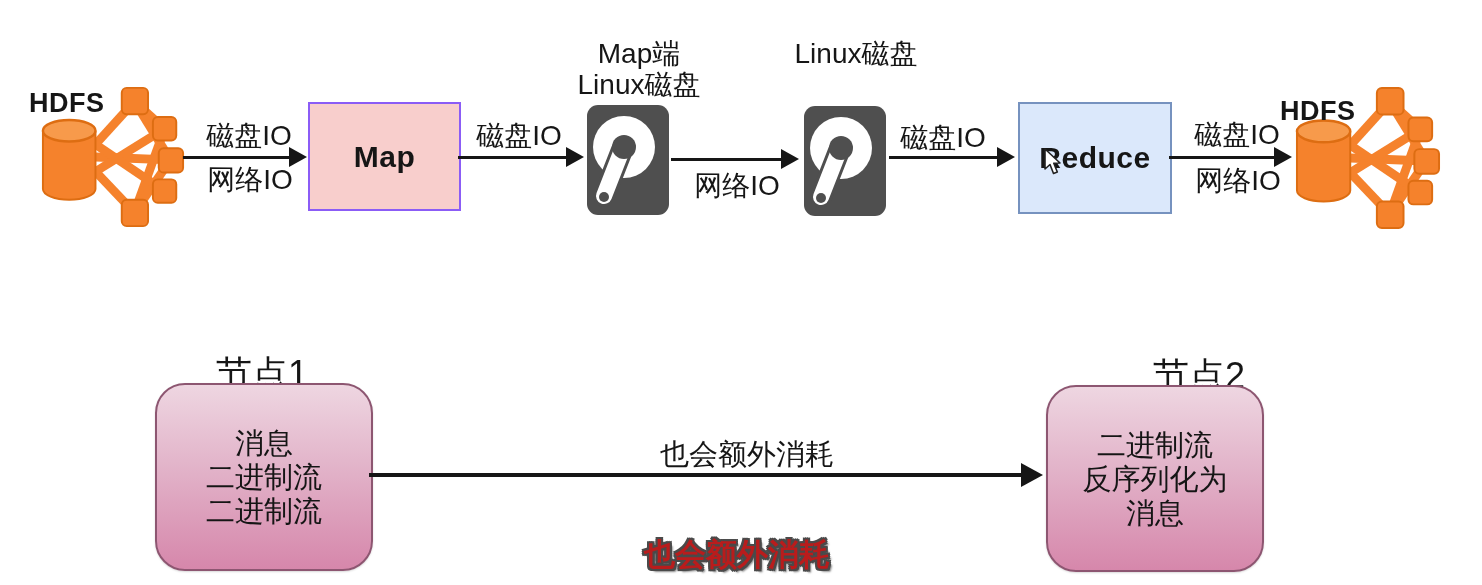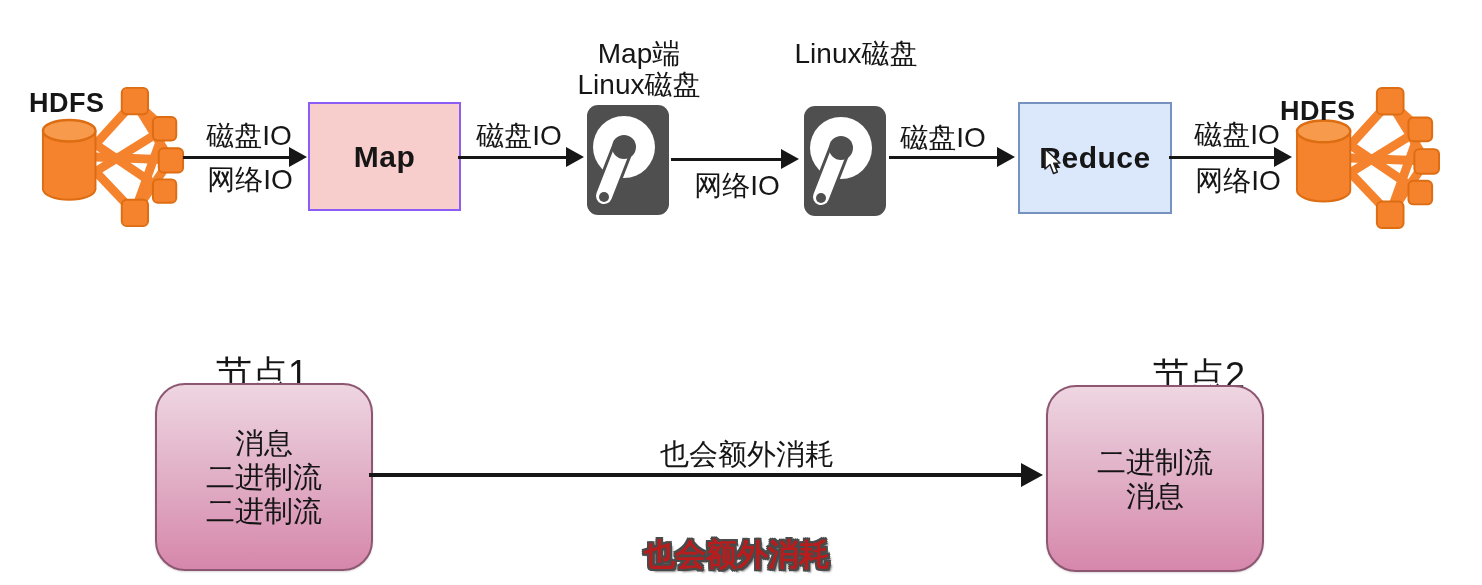--- a/index.html
+++ b/index.html
@@ -174,18 +174,19 @@
 
   <div class="arrow big" style="left:369px;top:475px;width:674px;">
     <span class="shaft" style="width:654px"></span>
     <span class="head" style="left:652px"></span>
   </div>
   <div class="flow-label cn center" style="left:747px;top:438px;font-size:29px;">也会额外消耗</div>
 
   <div class="node-title" style="left:1199px;top:352px;">节点2</div>
   <div class="node" style="left:1046px;top:385px;width:214px;height:183px;">
     <div>二进制流</div>
+    <div>反序列化为</div>
     <div>消息</div>
   </div>
 
   <div class="subtitle" style="left:737px;top:534px;">也会额外消耗</div>
 
 </div>
 
 </body></html>

